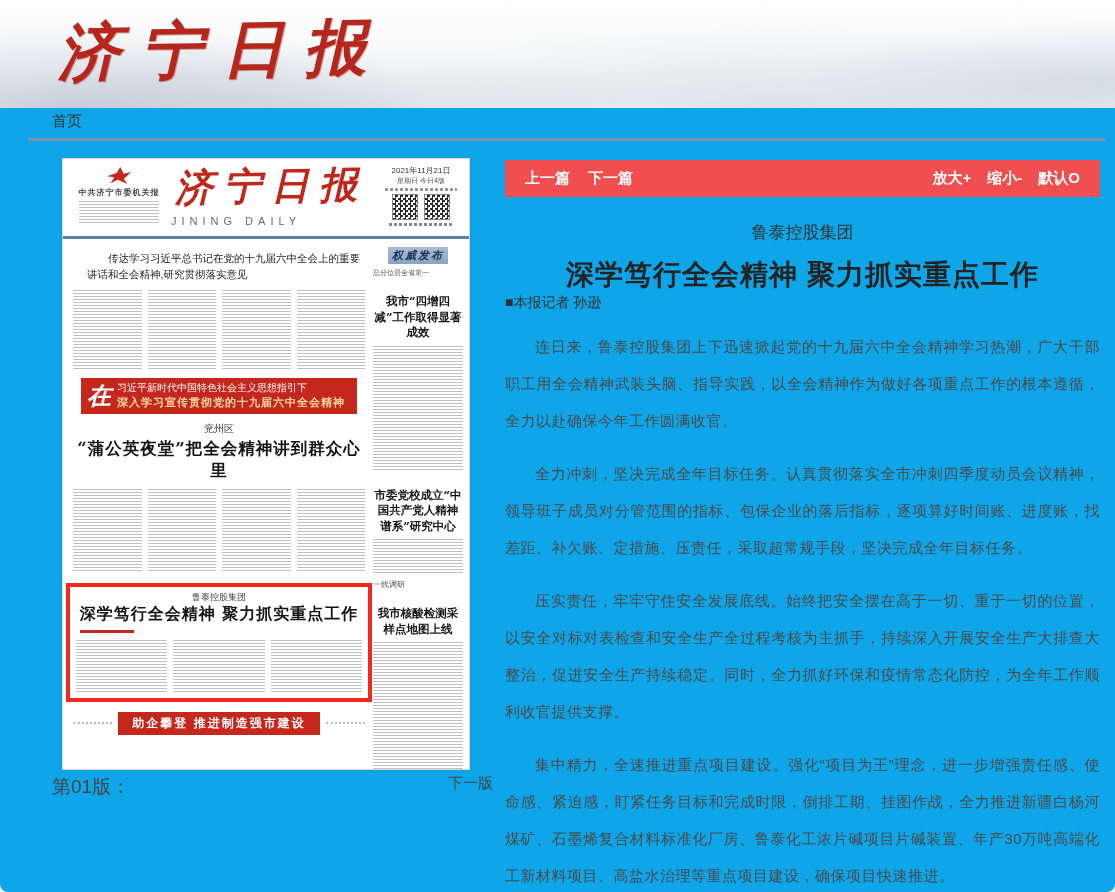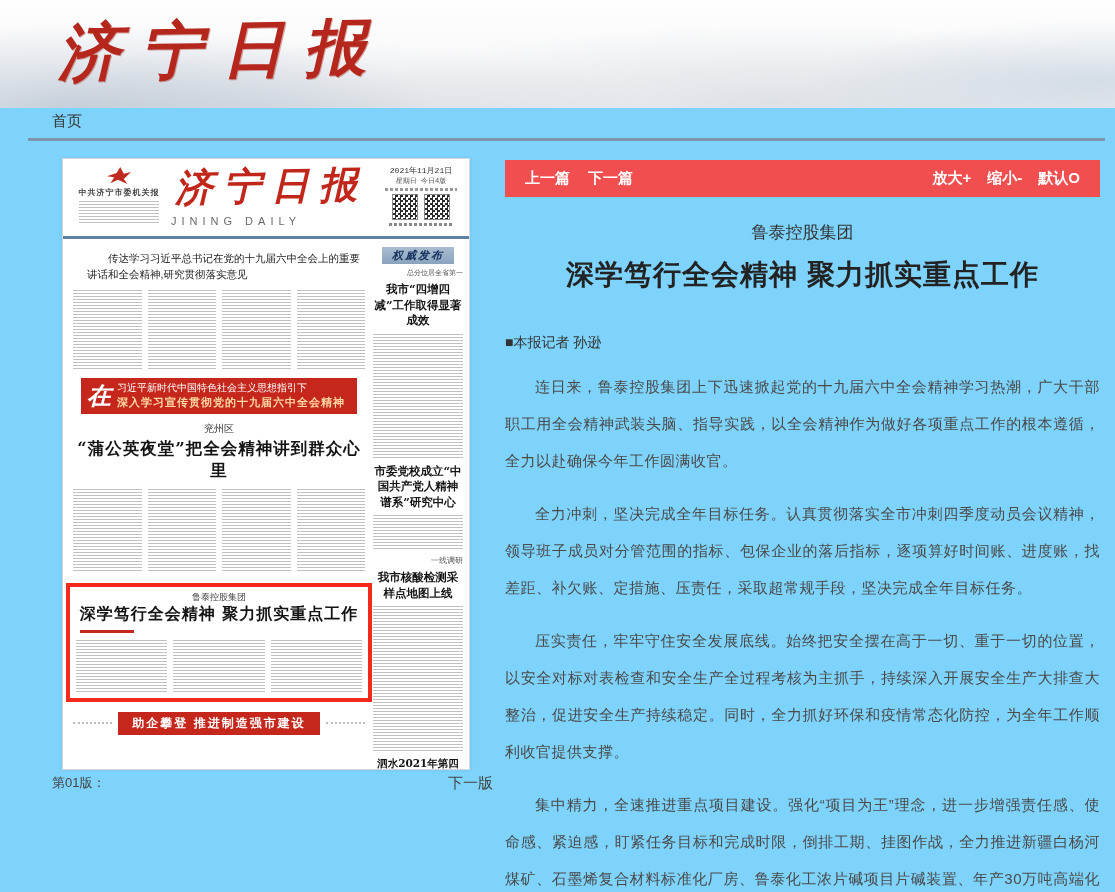--- a/index.html
+++ b/index.html
@@ -1,18 +1,18 @@
 <!DOCTYPE html>
 <html><head>
 <meta charset="utf-8">
 <style>
   * { box-sizing: border-box; margin: 0; padding: 0; }
   html,body { width:1115px; height:892px; background:#fff; overflow:hidden;
     font-family:"Liberation Sans", sans-serif; }
-  .page { position:relative; width:1115px; height:892px; background:#7dd3fc; }
+  .page { position:relative; width:1115px; height:892px; background:#0ea5e9;border-radius:8px; }
 
   
   .site-header { position:absolute; left:0; top:0; width:1115px; height:108px;
     background:
       radial-gradient(55% 130% at 6% 100%, rgba(140,160,185,.40), transparent 60%),
       radial-gradient(45% 100% at 28% 110%, rgba(175,185,195,.35), transparent 70%),
       radial-gradient(60% 110% at 70% 95%, rgba(185,195,205,.38), transparent 65%),
       radial-gradient(45% 95% at 99% 75%, rgba(150,175,200,.33), transparent 60%),
       linear-gradient(#fefefe,#f3f4f6); }
   .logo { position:absolute; left:58px; top:8px; font-family:"DejaVu Serif", serif;
@@ -32,21 +32,21 @@
   .mh-emblem { width:24px; height:17px; margin:0 auto 3px; background:#c12b1f;
     clip-path:polygon(0 55%,40% 35%,55% 0,70% 40%,100% 30%,70% 70%,85% 100%,45% 75%,15% 95%,30% 60%); }
   .mh-agency { font-size:8px; font-weight:bold; color:#444; letter-spacing:1px; white-space:nowrap; }
   .mh-lines { height:22px; margin:3px 10px 0;
     background:repeating-linear-gradient(#a9a9b2 0 2px, transparent 2px 6px); opacity:.8; }
   .mh-title { position:absolute; left:108px; top:2px; width:200px; text-align:center;
     font-family:"DejaVu Serif", serif; font-style:italic; font-weight:900; font-size:38px;
     color:#c0261a; letter-spacing:10px; transform:rotate(-1deg); }
   .mh-en { position:absolute; left:108px; top:56px; width:200px; text-align:left;
     font-size:11px; color:#6a6a6a; letter-spacing:5px; }
-  .mh-right { position:absolute; right:6px; top:6px; width:84px; text-align:center;font-family:Liberation Mono, monospace; }
+  .mh-right { position:absolute; right:6px; top:6px; width:84px; text-align:center; }
   .mh-date1 { font-size:8px; color:#333; white-space:nowrap; }
   .mh-date2 { font-size:7px; color:#555; white-space:nowrap; }
   .mh-tinybar { height:3px; margin:2px 6px; background:repeating-linear-gradient(90deg,#999 0 3px,transparent 3px 5px); }
   .qrs { display:flex; justify-content:center; gap:6px; margin-top:3px; }
   .qr { width:26px; height:26px; background:repeating-conic-gradient(#2b2b2b 0% 25%, #fff 0% 50%);
     background-size:5px 5px; border:1px solid #888; }
   .qr-label { height:3px; margin:3px 10px 0; background:repeating-linear-gradient(90deg,#888 0 3px,transparent 3px 5px); }
 
   .zoneL { position:absolute; left:10px; top:88px; width:292px; }
   .zoneR { position:absolute; left:310px; top:88px; width:90px; }
@@ -69,43 +69,43 @@
   .hlbox { margin:10px 0 0 -7px; width:306px; border:4px solid #f5281e; padding:4px 6px 6px; }
   .hlbox .k { text-align:center; font-size:9px; color:#444; }
   .hlbox .h { font-size:16px; font-weight:900; text-align:center; letter-spacing:1px; }
   .hlbox .by { width:54px; height:3px; background:#c5271c; margin:5px 0 0 4px; }
 
   .banner2row { display:flex; align-items:center; gap:6px; margin-top:10px; }
   .dotline { flex:1; border-top:2px dotted #bbb; }
   .banner2 { background:#c5271c; color:#fff; font-size:12px; font-weight:bold;
     padding:3px 14px; letter-spacing:2px; white-space:nowrap; }
 
-  .tagblue { margin:0 auto; width:72px; text-align:center; background:linear-gradient(#aabdd2,#8aa3bd);
+  .tagblue { margin:0 auto; width:60px; text-align:center; background:linear-gradient(#aabdd2,#8aa3bd);
     color:#17335e; font-size:11px; font-weight:900; font-style:italic; padding:1px 0; letter-spacing:2px;
     font-family:"DejaVu Serif", serif; }
-  .r-sub { text-align:right; font-size:7px; color:#555; margin-top:4px; }
-  .hl-r { font-size:11.5px; font-weight:900; text-align:center; color:#141414; margin-top:4px;
+  .r-sub { text-align:left; font-size:7px; color:#555; margin-top:4px; }
+  .hl-r { font-size:11.5px; font-weight:900; text-align:center; color:#141414; margin-top:16px;
     font-family:"DejaVu Serif", serif; line-height:1.35; }
 
   
   .reader { position:absolute; left:505px; top:160px; width:595px; }
   .toolbar { height:37px; background:#f14f4f; display:flex; align-items:center;
     justify-content:space-between; padding:0 20px; }
   .toolbar span { color:#fff; font-size:15px; font-weight:bold; cursor:pointer; }
   .tb-left { display:flex; gap:18px; }
   .tb-right { display:flex; gap:16px; }
   .art-kicker { margin-top:24px; text-align:center; font-size:17px; color:#333; }
   .art-title { margin-top:12px; text-align:center; font-size:28px; font-weight:bold;
     color:#232323; letter-spacing:1px; }
-  .art-byline { margin-top:40px; font-size:14px; color:#333; }
+  .art-byline { font-size:14px; color:#333; }
   .reader p { margin-top:16px; font-size:15px; color:#4a4a4a; line-height:37px;
     text-indent:2em; text-align:justify; letter-spacing:.5px; }
 
   
-  .pg-left { position:absolute; left:52px; top:774px; font-size:13px; color:#444; cursor:pointer; }
+  .pg-left { position:absolute; left:52px; top:774px; font-size:19px; color:#444; cursor:pointer; }
   .pg-right { position:absolute; left:448px; top:774px; font-size:15px; color:#444; cursor:pointer; }
 </style>
 </head>
 <body>
 
 <div class="page">
 
   <div class="site-header">
     <div class="logo">济宁日报</div>
   </div>

